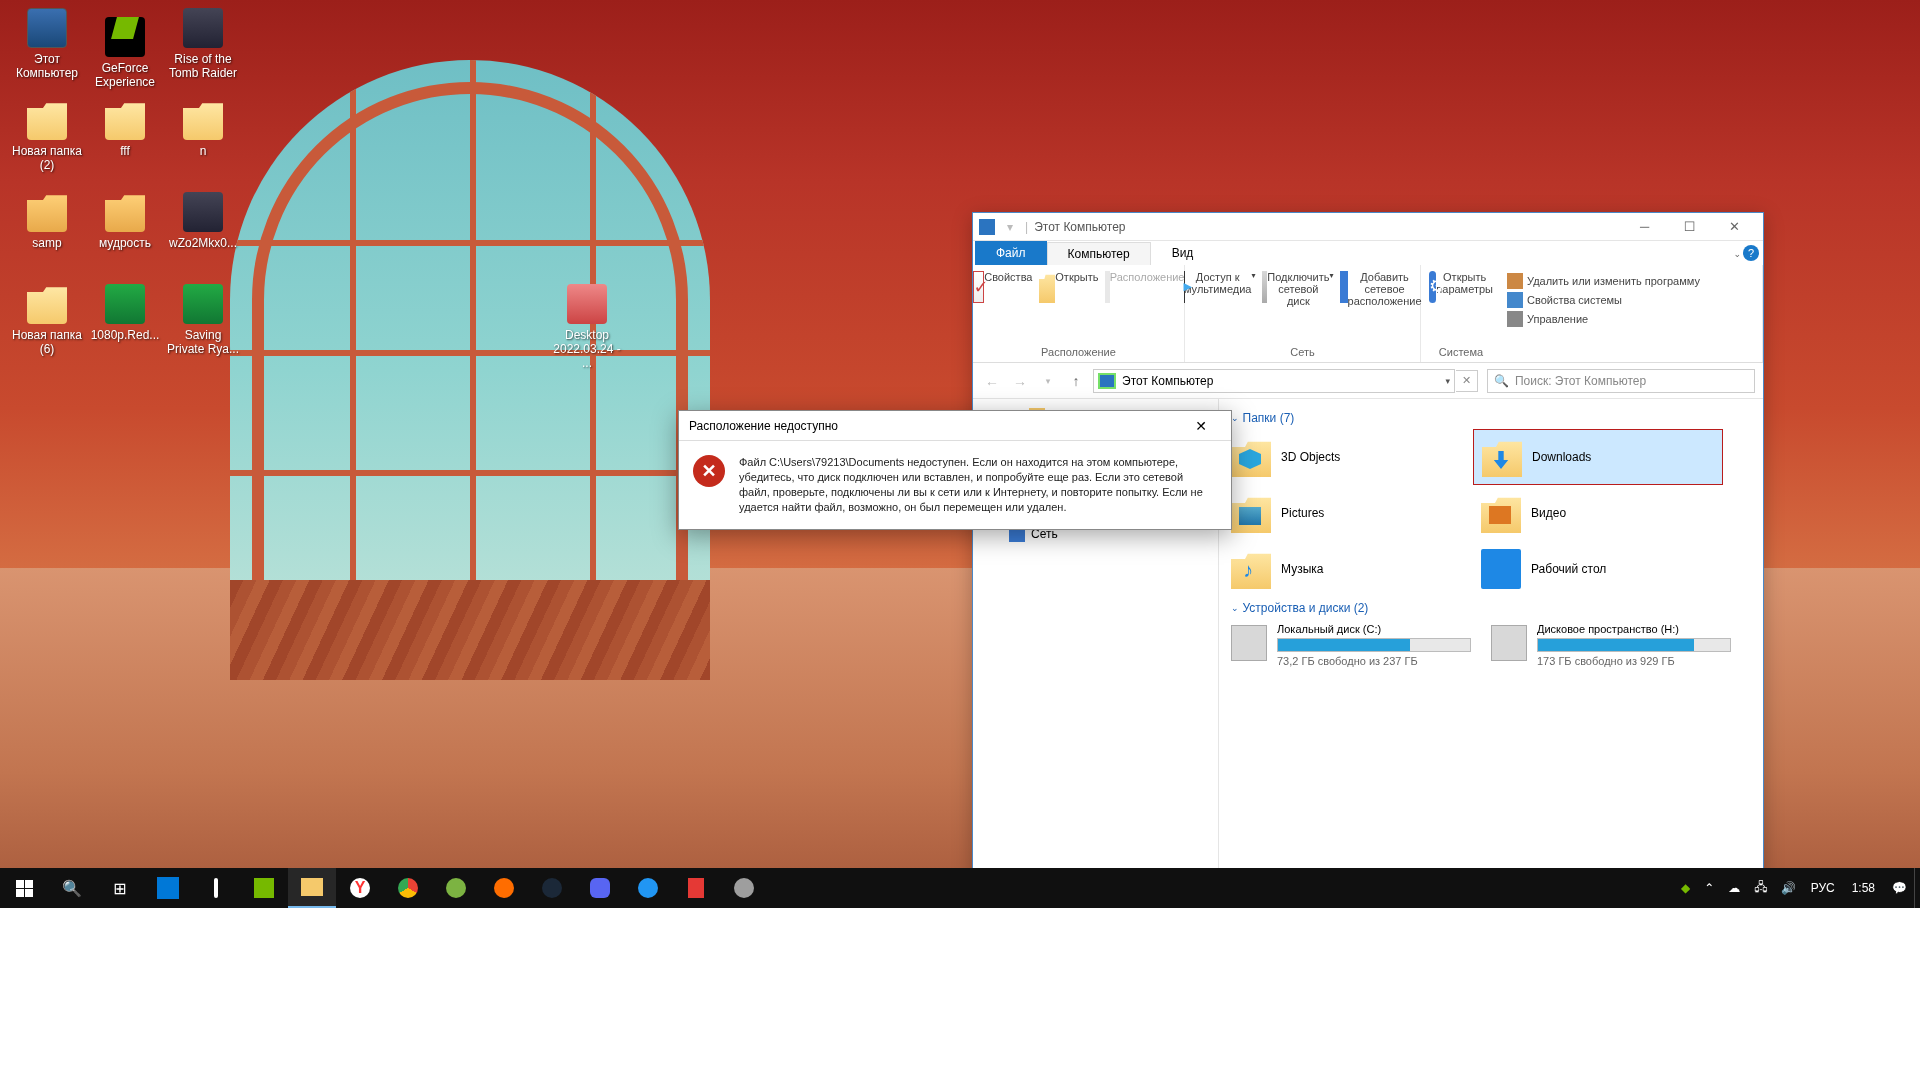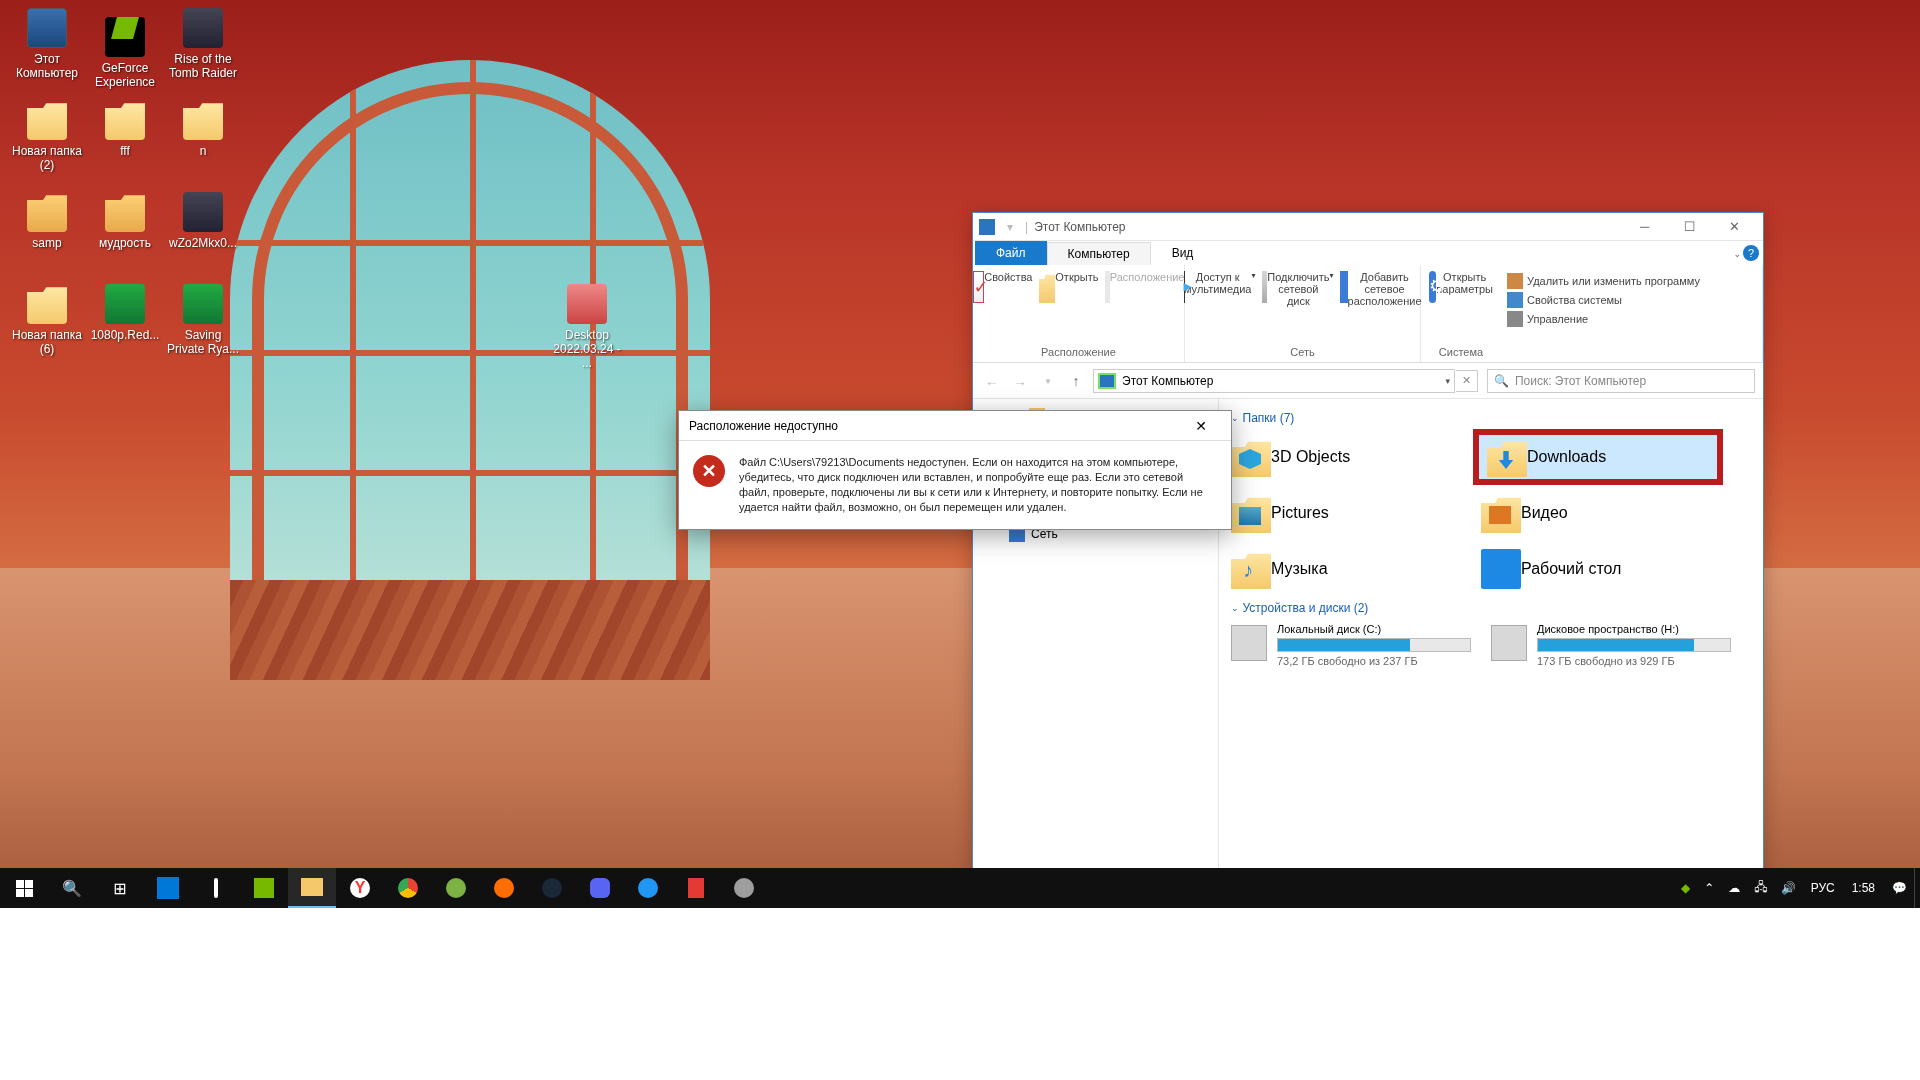--- a/index.html
+++ b/index.html
@@ -64,22 +64,22 @@
 .ex-body { flex:1; display:flex; overflow:hidden; }
 .navpane { width:246px; border-right:1px solid #e5e5e5; padding:6px 0; font-size:12px; overflow:hidden; }
 .nitem { display:flex; align-items:center; height:22px; padding-left:20px; gap:6px; }
 .nitem .exp { width:10px; font-size:9px; color:#888; }
 .nitem .ni { width:16px; height:16px; background:#f5c96b; }
 .nitem.l2 { padding-left:40px; }
 .content { flex:1; padding:8px 4px; overflow:auto; }
 .section-hdr { font-size:12px; color:#1a5fb4; padding:4px 8px; display:flex; align-items:center; gap:4px;}
 .section-hdr .chev{font-size:9px;}
 .folder-grid { display:flex; flex-wrap:wrap; }
-.fitem { width:250px; height:56px; display:flex; align-items:center; padding:4px 8px; font-size:16px; }
-.fitem.selected { background:#cce8ff; border:6px solid #b91c1c;text-align:right; }
+.fitem { width:250px; height:56px; display:flex; align-items:center; padding:4px 8px; font-size:12px; gap:10px;}
+.fitem.selected { background:#cce8ff; border:1px solid #b91c1c;text-align:right; }
 .fitem .fico { width:40px; height:40px; }
 .drive-row{display:flex;gap:20px;padding:4px 8px;}
 .drive{display:flex;gap:10px;width:240px;}
 .drive .dico{width:36px;height:36px;background:#d8d8d8;border:1px solid #aaa;margin-top:2px;}
 .drive .dinfo{flex:1;font-size:11px;}
 .drive .bar{height:14px;border:1px solid #bcbcbc;margin:3px 0;background:#e8e8e8;position:relative;}
 .drive .fill{position:absolute;left:0;top:0;bottom:0;background:#26a0da;}
 
 .statusbar { height:24px; border-top:1px solid #e5e5e5; display:flex; align-items:center; padding:0 10px; font-size:11px; color:#555; gap:20px;}
 .viewbtns { margin-left:auto; display:flex; gap:2px;}

